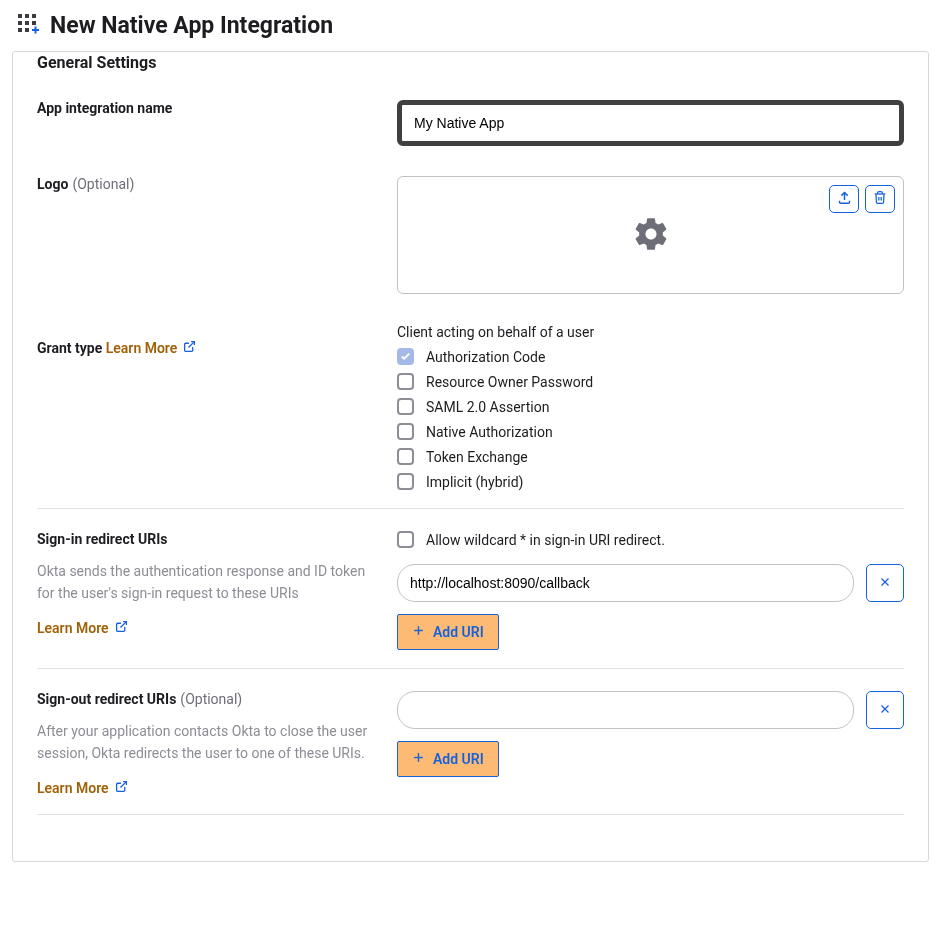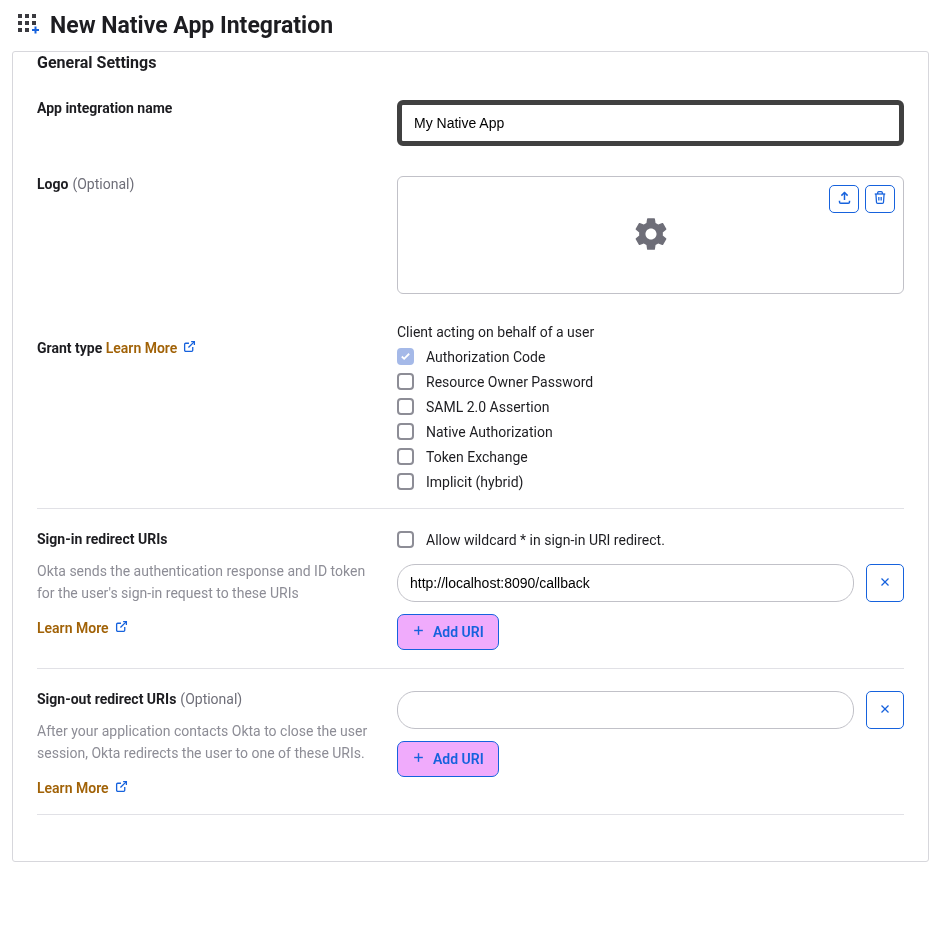--- a/index.html
+++ b/index.html
@@ -158,22 +158,22 @@
     border: 1px solid #1662dd;
     border-radius: 5px;
     background: #fff;
     display: flex;
     align-items: center;
     justify-content: center;
     cursor: pointer;
   }
   .add-btn {
     border: 1px solid #1662dd;
-    border-radius: 7px;
-    background: #f0abfc;
+    border-radius: 2px;
+    background: #fdba74;
     color: #1662dd;
     font-weight: 600;
     padding: 9px 14px;
     display: inline-flex;
     align-items: center;
     gap: 8px;
     margin-top: 12px;
     cursor: pointer;
   }
   .section-block { margin-bottom: 0; }

